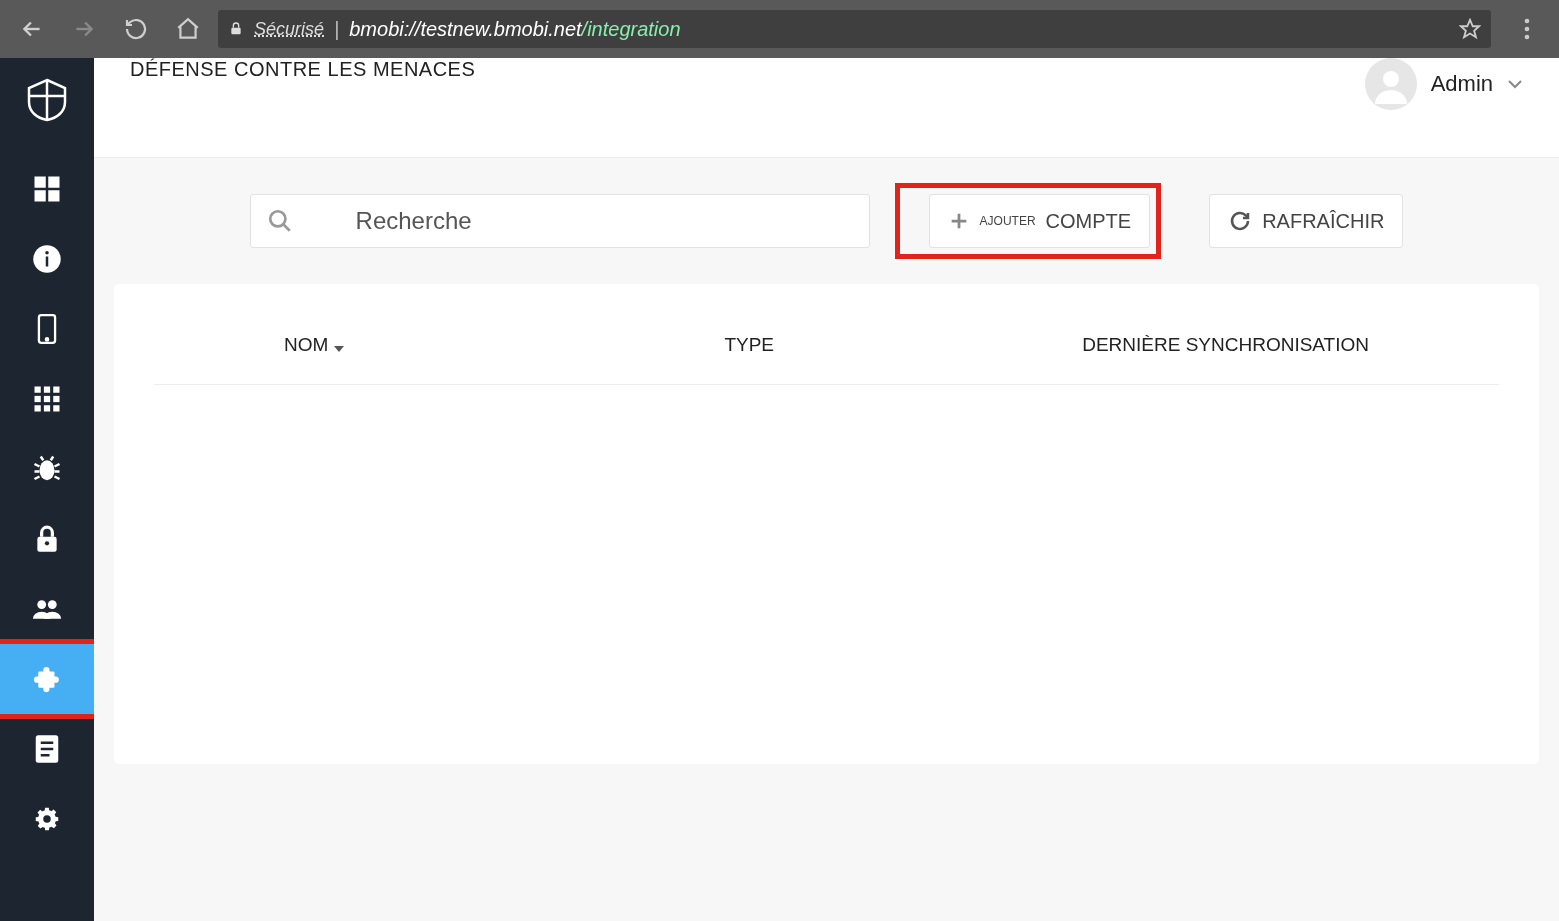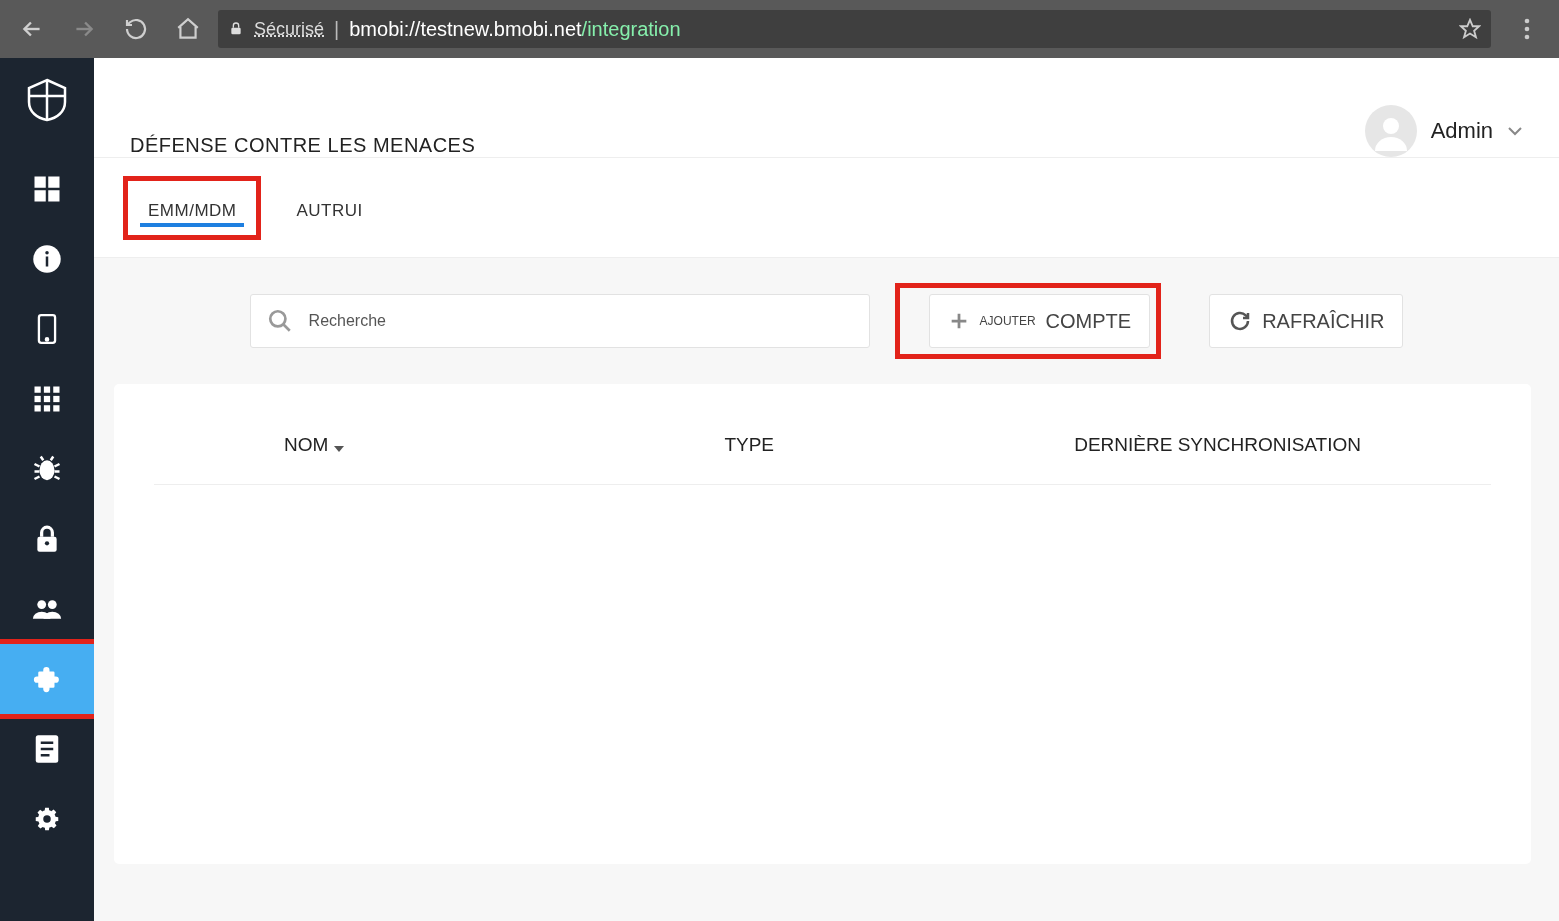--- a/index.html
+++ b/index.html
@@ -23,20 +23,21 @@
   .addr-box {
     flex: 1;
     height: 38px;
     background: #3f3f3f;
     border-radius: 3px;
     display: flex; align-items: center;
     padding: 10px 10px;
     gap: 10px;
     color: #ddd;
     font-size: 20px;
+    font-style: italic;
   }
   .addr-secure { font-size: 18px; color: #ddd; text-decoration: underline dotted; }
   .addr-divider { color: #bbb; }
   .addr-url { color: #fff; }
   .addr-url .dim { color: #86efac; }
   .browser-right { display: flex; align-items: center; gap: 6px; margin-left: 6px; }
 
   
   .page { display: flex; height: calc(921px - 58px); }
 
@@ -61,21 +62,21 @@
   }
   .sidebar .side-item.active { background: #46aef2; }
   .sidebar .side-item svg, .sidebar .side-item .glyph { width: 30px; height: 30px; }
 
   .red-box { outline: 5px solid #e2231a; }
 
   
   .main { flex: 1; display: flex; flex-direction: column; background: #fff; }
   .top-header {
     height: 100px;
-    display: flex; align-items: flex-end;
+    display: flex; align-items: flex-start;
     padding: 0 36px;
     justify-content: space-between;
     border-bottom: 1px solid #eee;
   }
   .page-title { font-size: 20px; letter-spacing: 0.5px; color: #222; text-transform: uppercase; }
   .user-area { display: flex; align-items: center; gap: 14px; }
   .avatar {
     width: 52px; height: 52px; border-radius: 50%; background: #e6e6e6;
     display:flex; align-items:center; justify-content:center; color:#fff;
   }
@@ -115,40 +116,40 @@
   .search-box {
     width: 620px; height: 54px;
     background: #fff;
     border: 1px solid #e2e2e2;
     border-radius: 3px;
     display: flex; align-items: center;
     padding: 0 16px;
     gap: 16px;
   }
   .search-box input {
-    border: none; outline: none; flex:1; font-size: 16px; color:#000000;
+    border: none; outline: none; flex:1; font-size: 24px; color:#000000;margin-left:47px;
   }
   .search-box input::placeholder { color: #555; }
   .btn {
     height: 54px;
     background: #fff;
     border: 1px solid #e2e2e2;
     border-radius: 3px;
     display: inline-flex; align-items: center;
     padding: 0 18px;
     gap: 10px;
     font-size: 20px;
     color: #444;
     cursor: pointer;
     margin-left: 23px;
   }
   .btn .small { font-size: 12px; }
   .btn-redwrap { outline: 5px solid #e2231a; padding: 6px; display:inline-flex; }
 
-  .content-area { flex:1; background:#f7f7f7; padding: 0 28px 20px 20px; }
+  .content-area { flex:1; background:#f7f7f7; padding: 0 20px 20px 20px; }
   .table-card {
     background: #fff;
     border-radius: 5px;
     min-height: 480px;
     padding: 50px 40px;
   }
   .table-header {
     display: flex;
     padding: 0 130px 28px 130px;
     border-bottom: 1px solid #eee;
@@ -312,31 +313,20 @@
         </div>
         <span class="user-name">Admin</span>
         <span class="chevron">
           <svg width="16" height="10" viewBox="0 0 16 10" fill="none" stroke="#888" stroke-width="2">
               <path d="M2 2 L8 8 L14 2"></path>
             </svg>
         </span>
       </div>
     </div>
 
-    <div class="tabs-row">
-      <span class="tab-redbox">
-        <div class="tab active">
-          <span>EMM/MDM</span>
-          <div class="under"></div>
-        </div>
-      </span>
-      <div class="tab">
-        <span>AUTRUI</span>
-      </div>
-    </div>
 
     <div class="toolbar-row">
       <div class="search-box">
         <svg width="26" height="26" viewBox="0 0 24 24" fill="none" stroke="#999" stroke-width="2.5">
             <circle cx="10" cy="10" r="7"></circle>
             <path d="M21 21 L15 15"></path>
           </svg>
         <input type="text" placeholder="Recherche" style="">
       </div>
       <span class="btn-redwrap">

